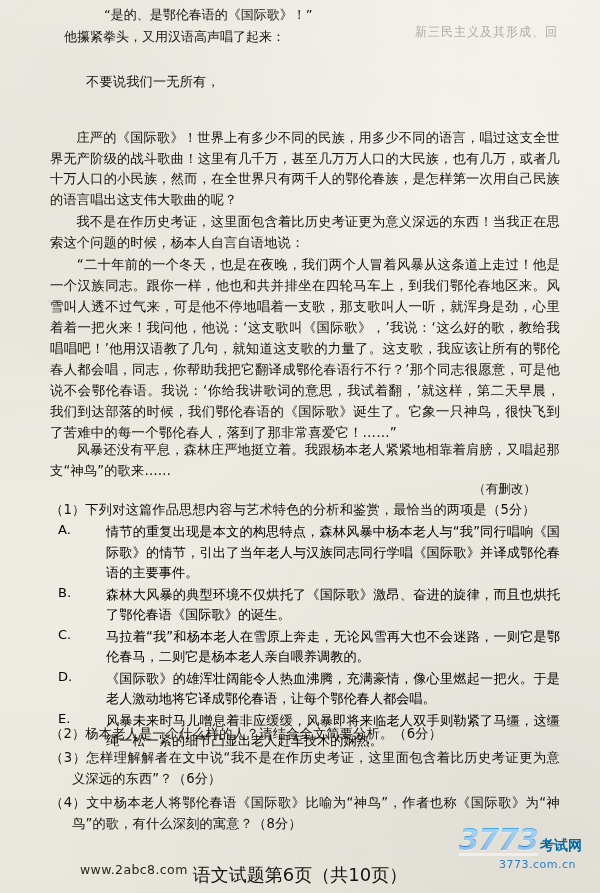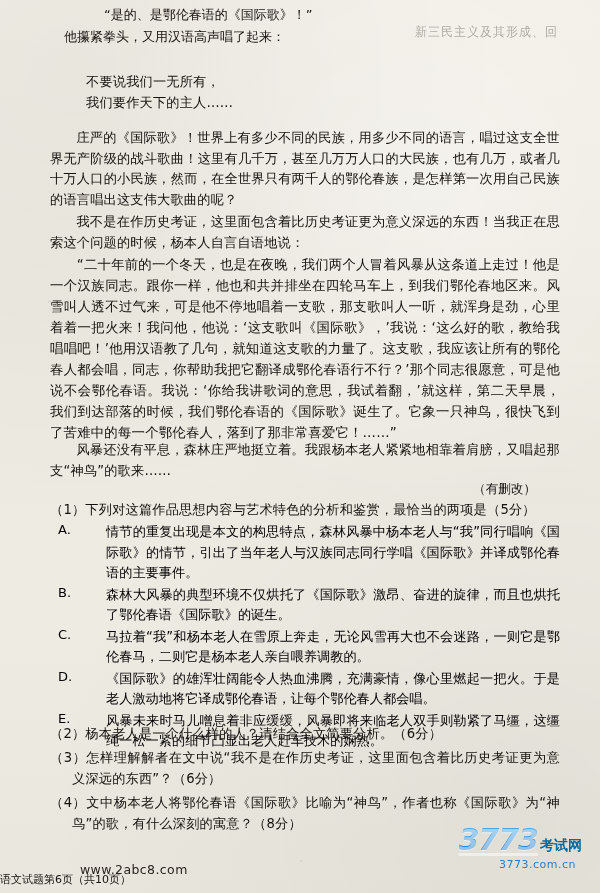--- a/index.html
+++ b/index.html
@@ -125,21 +125,22 @@
     bottom: 16px;
     font-size: 12.5px;
     color: #2a2420;
     letter-spacing: 0.4px;
   }
   .footer-center {
     position: absolute;
     left: 0;
     right: 0;
     bottom: 6px;
-    font-size: 11px;
+    text-align: center;
+    font-size: 18px;
     color: #15110e;
   }
   
   .wm {
     position: absolute;
     right: 18px;
     bottom: 36px;
     display: flex;
     align-items: baseline;
     gap: 2px;
@@ -186,21 +187,20 @@
 <div class="paper"></div>
 
 <div class="sheet">
 
   <div class="frag1">“是的、是鄂伦春语的《国际歌》！”</div>
   <div class="frag2">他攥紧拳头，又用汉语高声唱了起来：</div>
   <div class="ghost">新三民主义及其形成、回</div>
 
   <div class="poem">
     <div class="line">不要说我们一无所有，</div>
-    <div class="line">我们要作天下的主人……</div>
   </div>
 
   <div class="col body1">
     <p class="indent2">庄严的《国际歌》！世界上有多少不同的民族，用多少不同的语言，唱过这支全世界无产阶级的战斗歌曲！这里有几千万，甚至几万万人口的大民族，也有几万，或者几十万人口的小民族，然而，在全世界只有两千人的鄂伦春族，是怎样第一次用自己民族的语言唱出这支伟大歌曲的呢？</p>
   </div>
 
   <div class="col body2">
     <p class="indent2">我不是在作历史考证，这里面包含着比历史考证更为意义深远的东西！当我正在思索这个问题的时候，杨本人自言自语地说：</p>
   </div>
 

